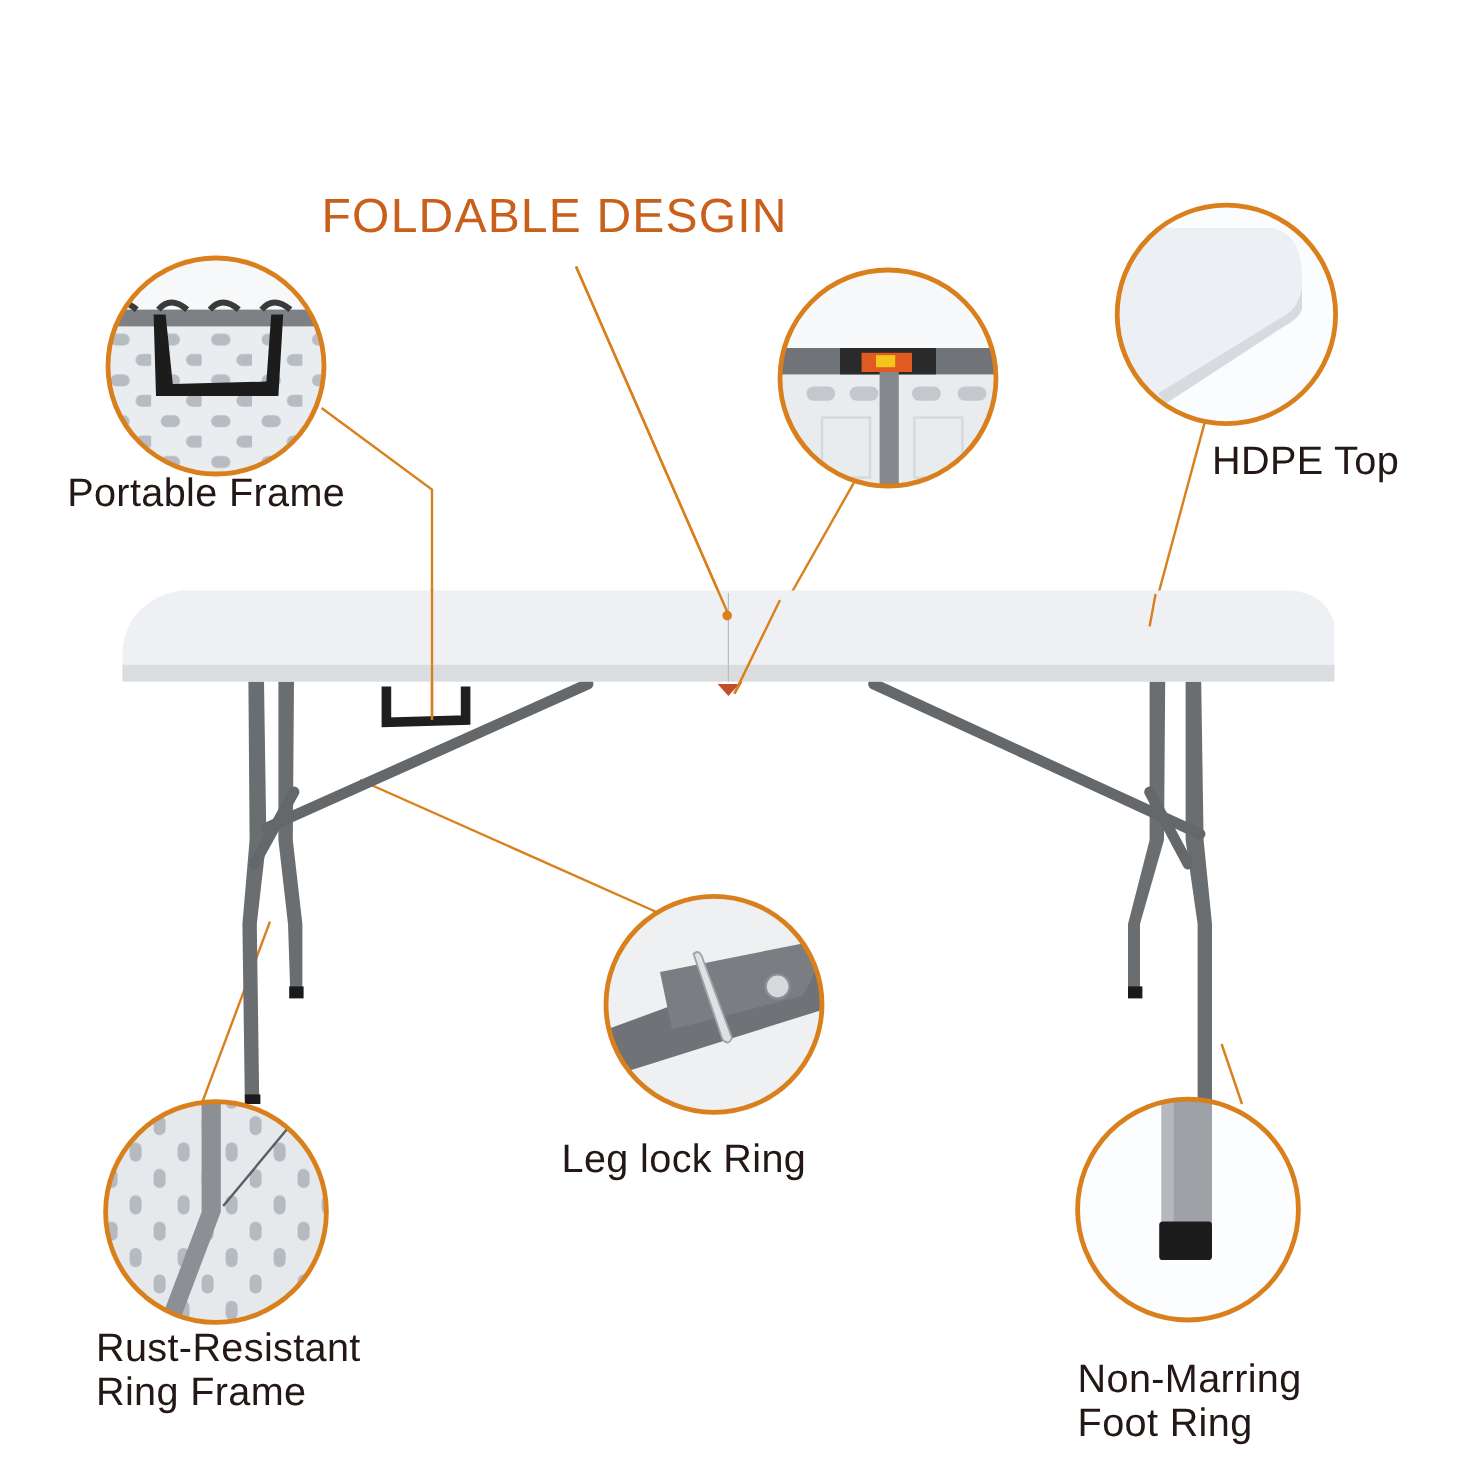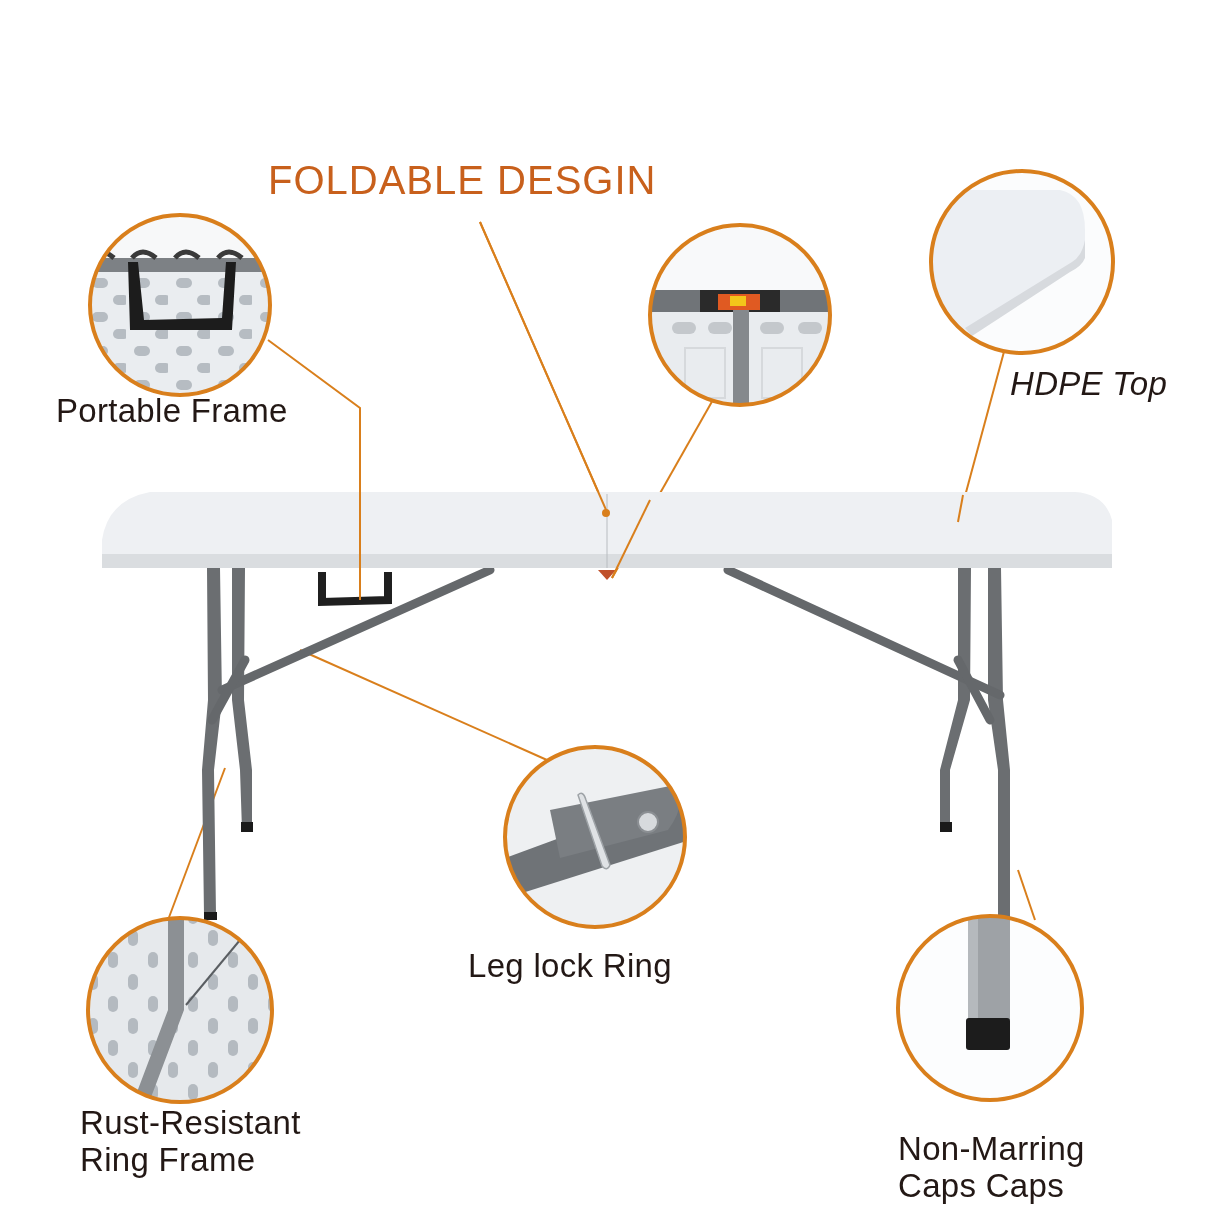--- a/index.html
+++ b/index.html
@@ -164,23 +164,23 @@
         <rect x="968" y="915" width="10" height="105" fill="#b5b9bd"></rect>
         <rect x="966" y="1018" width="44" height="32" rx="3" fill="#1c1c1c"></rect>
       </g>
       <circle cx="990" cy="1008" r="92" fill="none" stroke="#d97f1c" stroke-width="4"></circle>
     </g>
   </svg>
 
   <div class="title">FOLDABLE DESGIN</div>
 
   <div class="label" style="left:56px; top:393px;">Portable Frame</div>
-  <div class="label" style="left:1010px; top:366px;font-style:italic;">HDPE Top</div>
+  <div class="label" style="left:1010px; top:366px;">HDPE Top</div>
   <div class="label" style="left:468px; top:948px;">Leg lock Ring</div>
   <div class="label" style="left:80px; top:1105px;">
     <span class="l2">Rust-Resistant</span>
     <span class="l2">Ring Frame</span>
   </div>
   <div class="label" style="left:898px; top:1118px;margin-top:13px;">
     <span class="l2">Non-Marring</span>
-    <span class="l2">Caps Caps</span>
+    <span class="l2">Foot Ring</span>
   </div>
 </div>
 
 </body></html>

